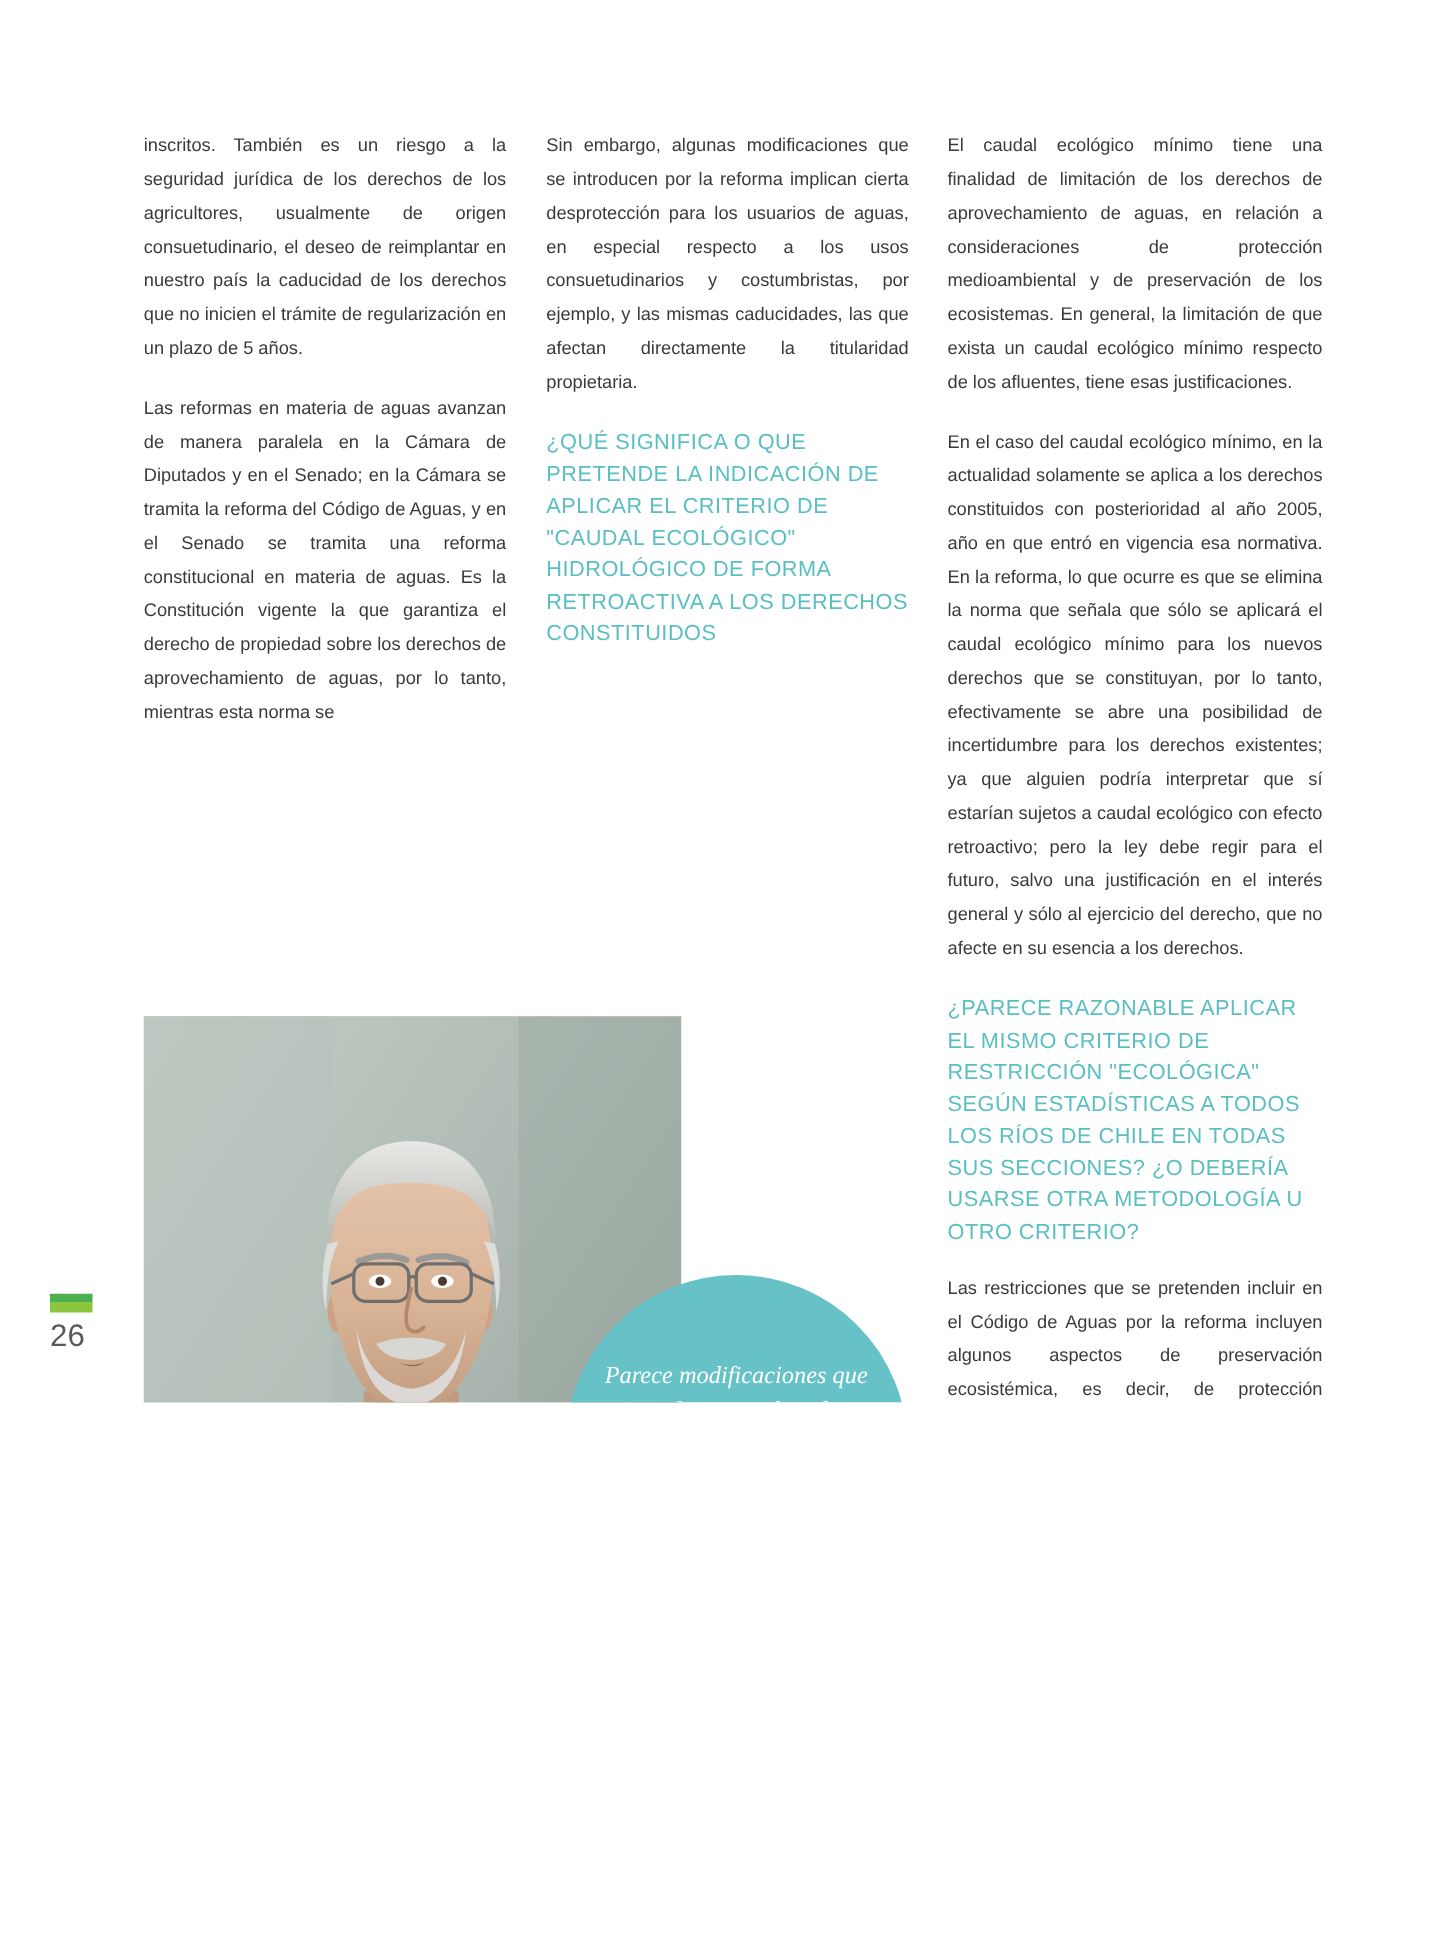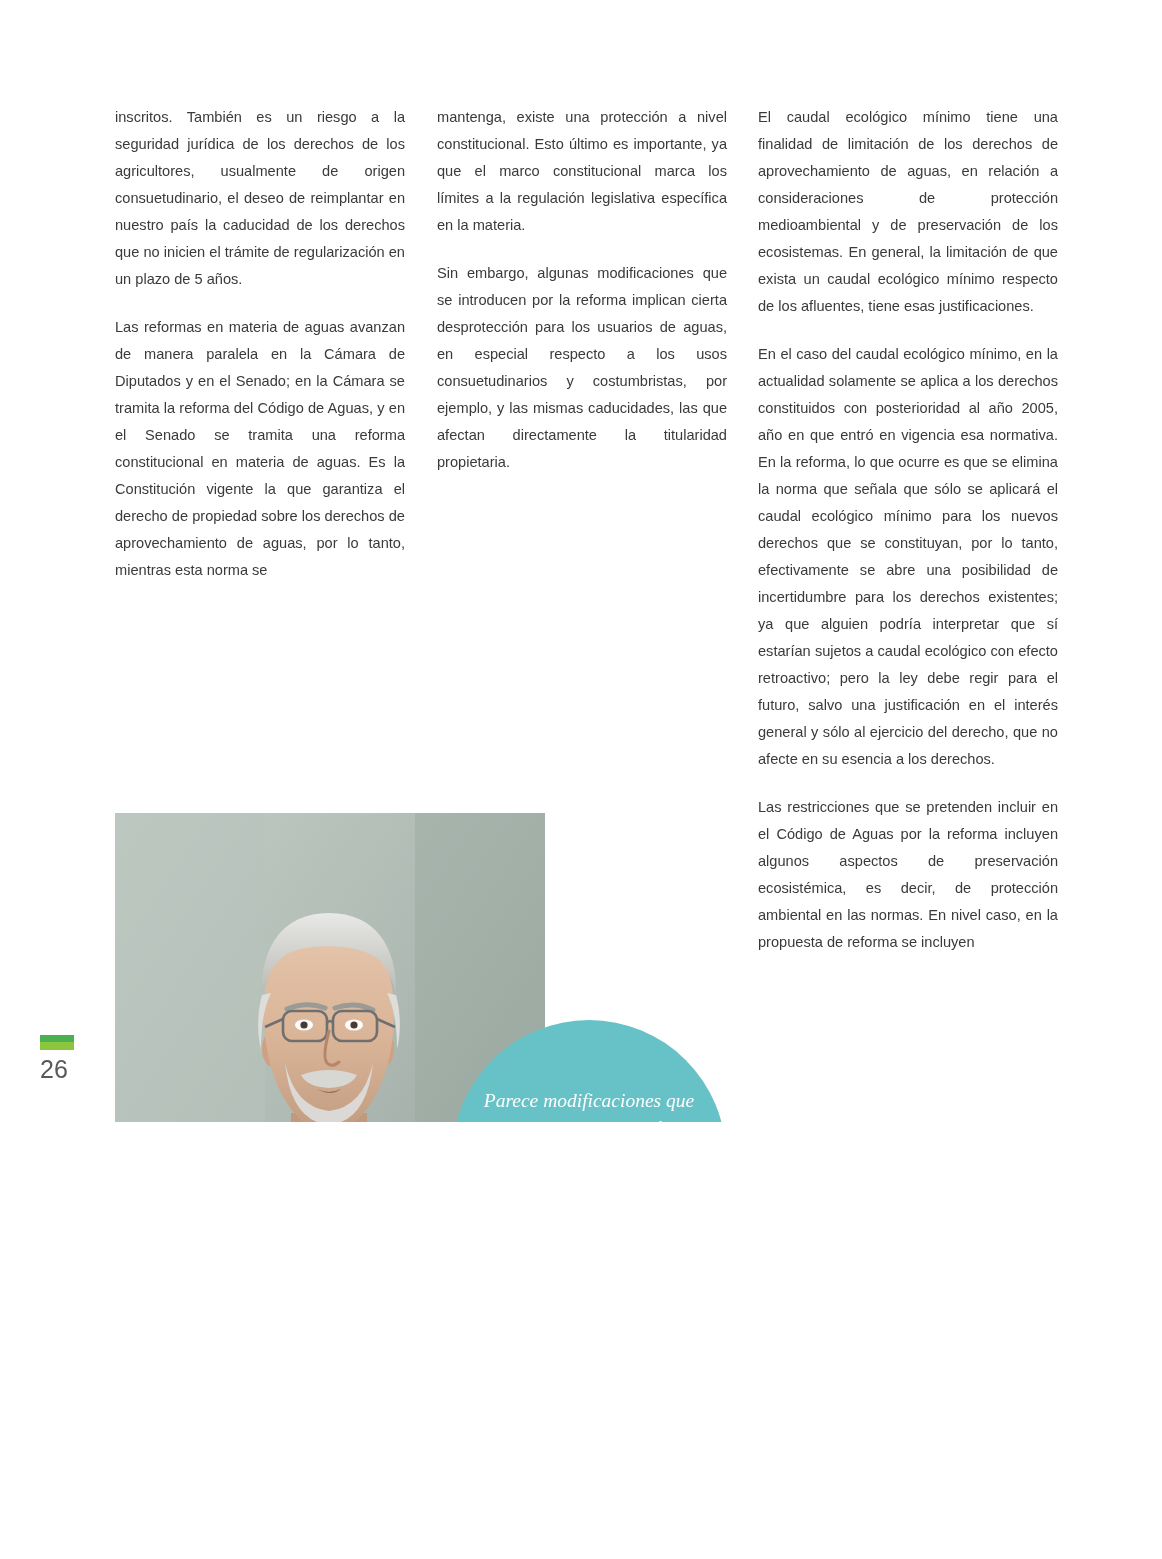--- a/index.html
+++ b/index.html
@@ -135,27 +135,28 @@
 <body>
 
 <div class="page">
 
   <div class="col col-1">
     <p class="body">inscritos. También es un riesgo a la seguridad jurídica de los derechos de los agricultores, usualmente de origen consuetudinario, el deseo de reimplantar en nuestro país la caducidad de los derechos que no inicien el trámite de regularización en un plazo de 5 años.</p>
     <p class="body">Las reformas en materia de aguas avanzan de manera paralela en la Cámara de Diputados y en el Senado; en la Cámara se tramita la reforma del Código de Aguas, y en el Senado se tramita una reforma constitucional en materia de aguas. Es la Constitución vigente la que garantiza el derecho de propiedad sobre los derechos de aprovechamiento de aguas, por lo tanto, mientras esta norma se</p>
   </div>
 
   <div class="col col-2">
-    <p class="body">mantenga, existe una protección a nivel constitucional. Esto último es importante, ya que el marco constitucional marca los límites a la regulación legislativa específica en la materia.</p>
     <p class="body">Sin embargo, algunas modificaciones que se introducen por la reforma implican cierta desprotección para los usuarios de aguas, en especial respecto a los usos consuetudinarios y costumbristas, por ejemplo, y las mismas caducidades, las que afectan directamente la titularidad propietaria.</p>
+    <h3 class="question tight" style="margin-top:18px;">¿Qué significa o que pretende la indicación de aplicar el criterio de "caudal ecológico" hidrológico de forma retroactiva a los derechos constituidos</h3>
   </div>
 
   <div class="col col-3">
     <p class="body">El caudal ecológico mínimo tiene una finalidad de limitación de los derechos de aprovechamiento de aguas, en relación a consideraciones de protección medioambiental y de preservación de los ecosistemas. En general, la limitación de que exista un caudal ecológico mínimo respecto de los afluentes, tiene esas justificaciones.</p>
     <p class="body">En el caso del caudal ecológico mínimo, en la actualidad solamente se aplica a los derechos constituidos con posterioridad al año 2005, año en que entró en vigencia esa normativa. En la reforma, lo que ocurre es que se elimina la norma que señala que sólo se aplicará el caudal ecológico mínimo para los nuevos derechos que se constituyan, por lo tanto, efectivamente se abre una posibilidad de incertidumbre para los derechos existentes; ya que alguien podría interpretar que sí estarían sujetos a caudal ecológico con efecto retroactivo; pero la ley debe regir para el futuro, salvo una justificación en el interés general y sólo al ejercicio del derecho, que no afecte en su esencia a los derechos.</p>
+    <h3 class="question">¿Parece razonable aplicar el mismo criterio de restricción "ecológica" según estadísticas a todos los ríos de Chile en todas sus secciones? ¿O debería usarse otra metodología u otro criterio?</h3>
     <p class="body">Las restricciones que se pretenden incluir en el Código de Aguas por la reforma incluyen algunos aspectos de preservación ecosistémica, es decir, de protección ambiental en las normas. En nivel caso, en la propuesta de reforma se incluyen</p>
   </div>
 
   <div class="photo">
     <svg width="430" height="652" viewBox="0 0 430 652">
       <defs>
         <linearGradient id="bg" x1="0" y1="0" x2="1" y2="1">
           <stop offset="0%" stop-color="#c3cdc6"></stop>
           <stop offset="45%" stop-color="#aebab3"></stop>
           <stop offset="100%" stop-color="#8d9a92"></stop>

